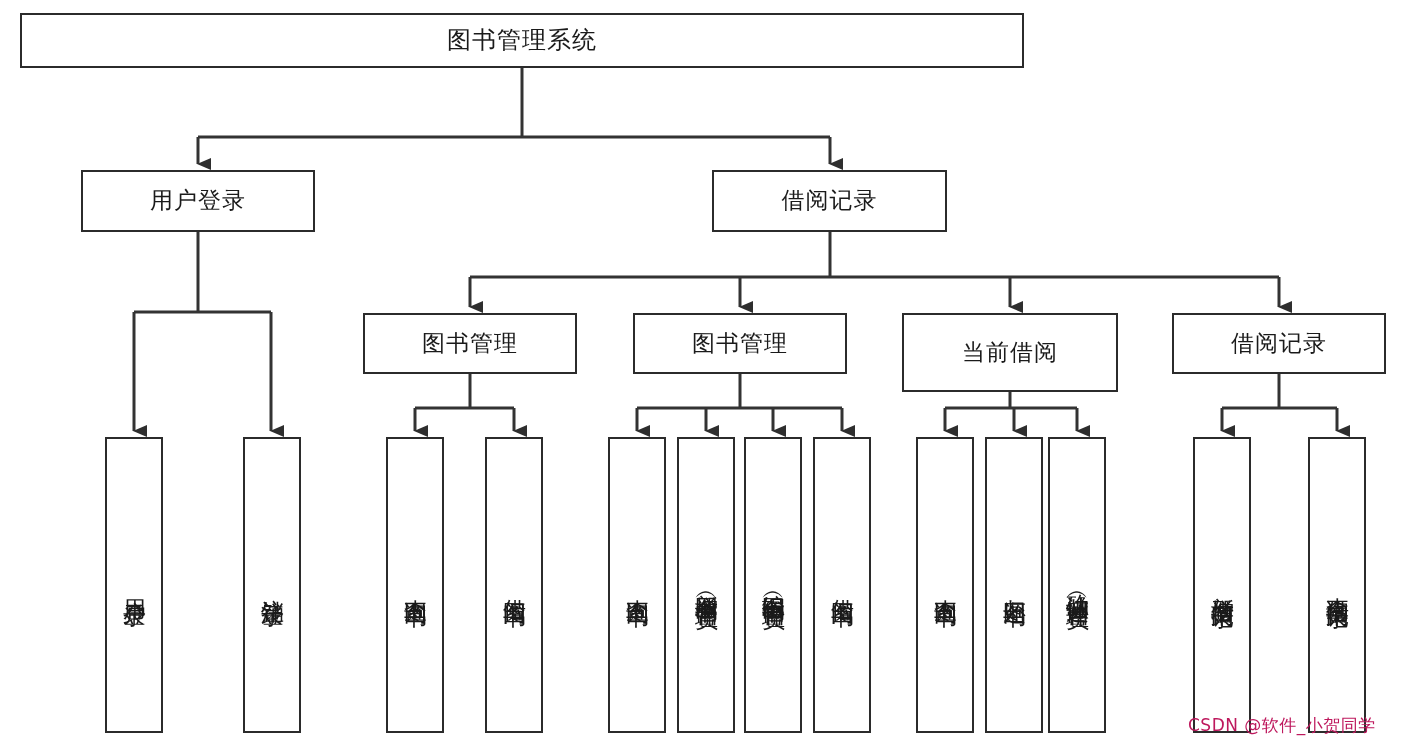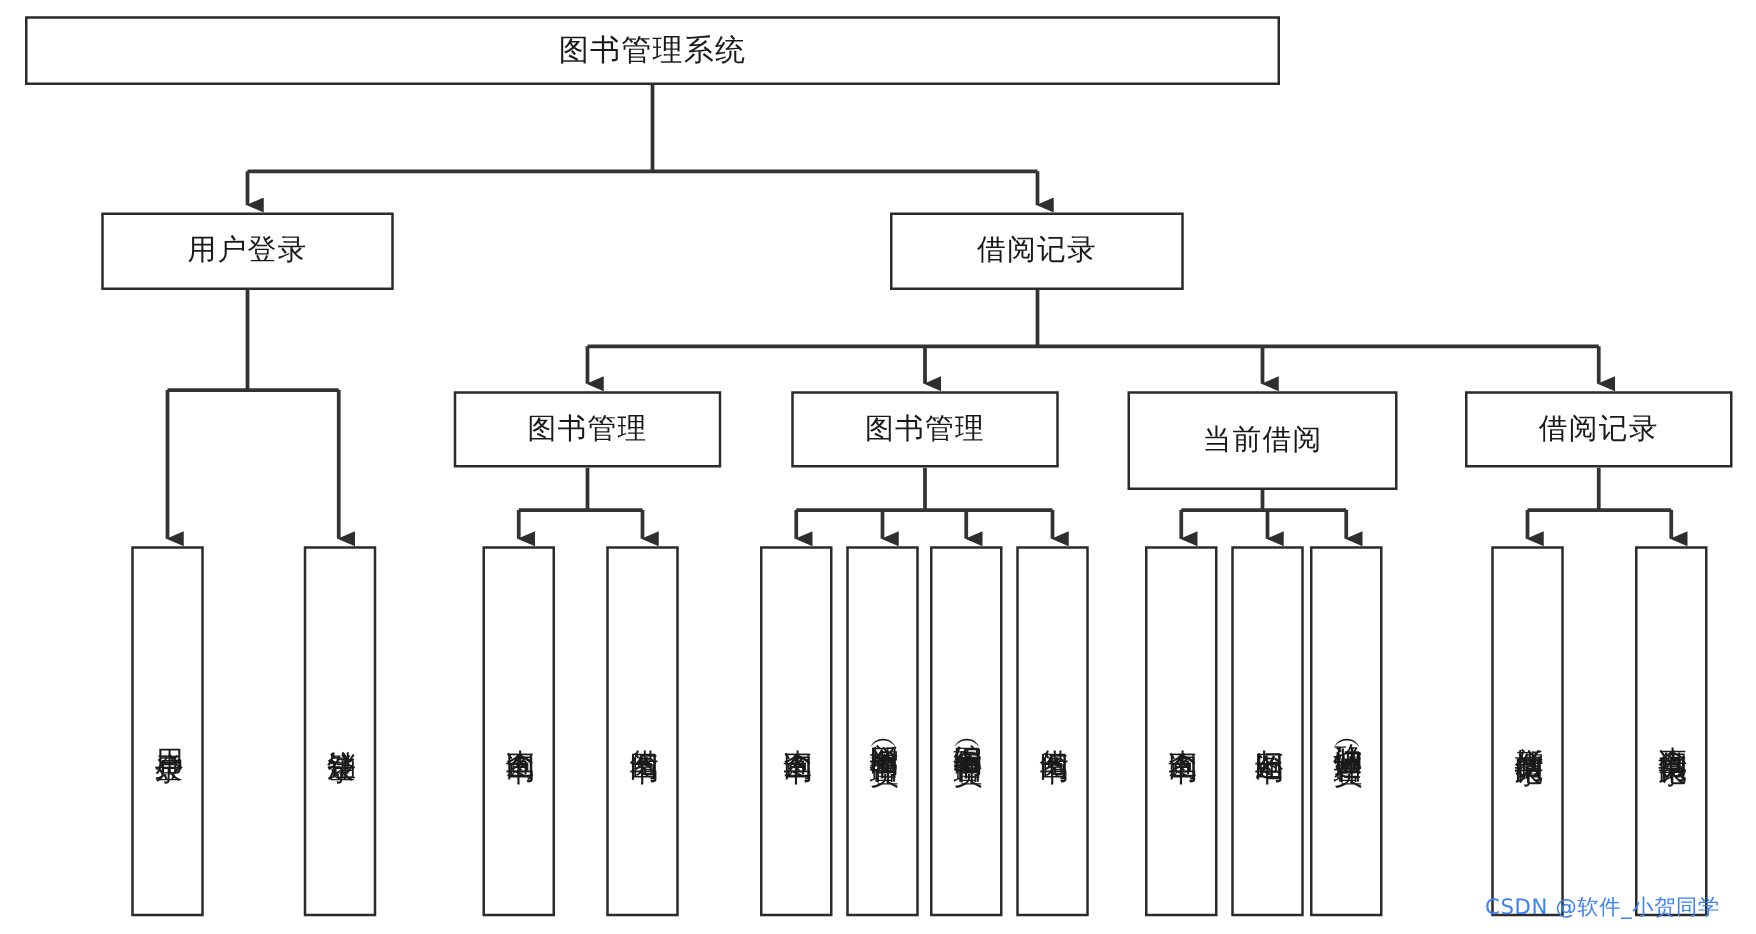--- a/index.html
+++ b/index.html
@@ -66,21 +66,21 @@
     height: 100%;
     display: flex;
     align-items: center;
     justify-content: center;
   }
   .watermark {
     position: absolute;
     left: 1188px;
     top: 714px;
     font-size: 17px;
-    color: #3b82f6;
+    color: #be185d;
     white-space: nowrap;
     letter-spacing: 0.5px;
     z-index: 3;
     font-family: "DejaVu Sans", "Liberation Sans", sans-serif;
   }
 </style>
 </head>
 <body>
 
 <div id="canvas">

